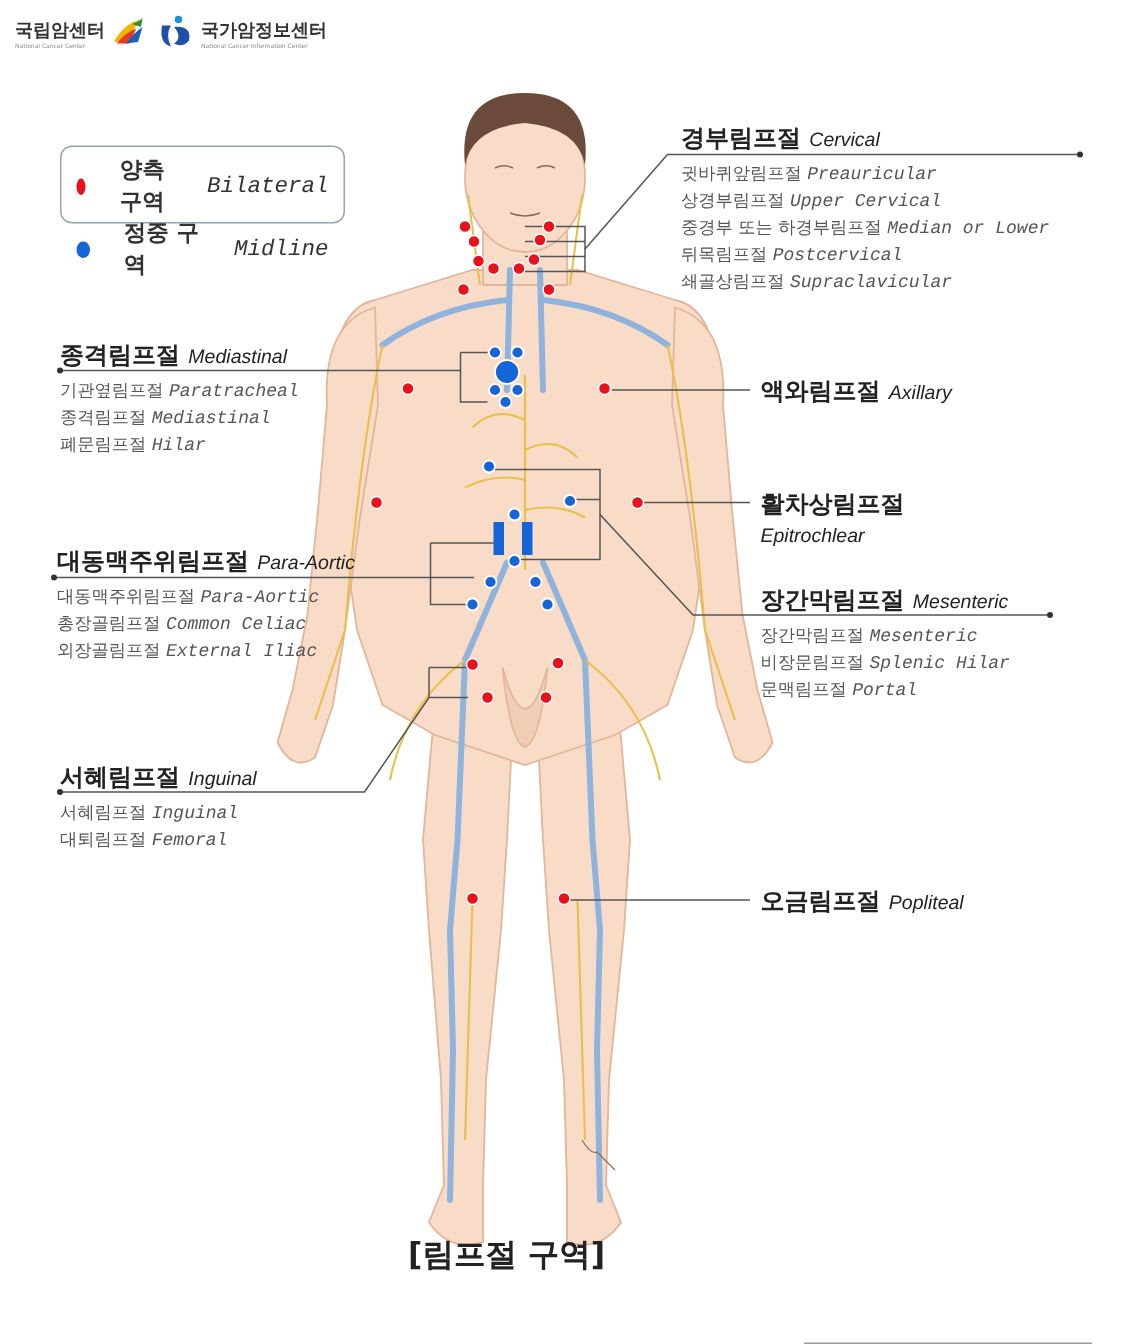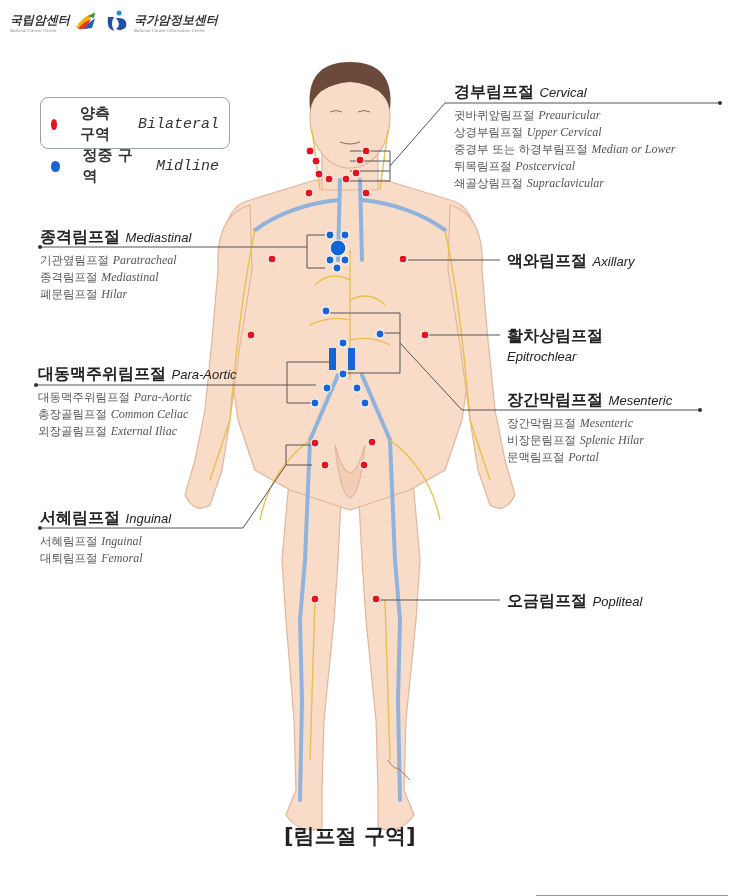--- a/index.html
+++ b/index.html
@@ -1,32 +1,32 @@
 <!DOCTYPE html>
 <html><head>
 <meta charset="utf-8">
 <style>
   html, body { margin:0; padding:0; background:#ffffff; }
   body { width:756px; height:896px; position:relative; overflow:hidden;
          font-family:"DejaVu Sans", "Liberation Sans", sans-serif; color:#222; }
   .abs { position:absolute; }
   .logo-bar { left:10px; top:6px; height:30px; display:flex; align-items:center; gap:8px; }
-  .logo { display:flex; align-items:center; gap:4px;font-style:italic; }
+  .logo { display:flex; align-items:center; gap:4px; }
   .logo-text { font-size:12px; font-weight:bold; color:#333; line-height:13px; }
   .logo-sub { font-size:4px; color:#888; display:block; line-height:5px; }
   .legend { left:40px; top:97px; width:190px; height:52px; border:1.5px solid #9aa4ad;
             border-radius:8px; background:#fff; padding:5px 10px; box-sizing:border-box; }
   .legend-row { display:flex; align-items:center; gap:23px; font-size:15px; line-height:21px; font-weight:bold; color:#333; }
   .legend-row i { font-weight:normal; font-style:italic; font-family:Liberation Mono, monospace; color:#333; }
   .dot { width:11px; height:11px; border-radius:50%; display:inline-block; }
   .group-title { font-size:16px; font-weight:bold; color:#222; white-space:nowrap; line-height:20px; }
   .group-title i { font-weight:normal; font-style:italic; font-size:13px; font-family:"Liberation Sans", sans-serif; }
   .sub { font-size:11.5px; color:#555; white-space:nowrap; line-height:17px; }
-  .sub i { font-style:italic; font-family:Liberation Serif, serif; font-size:12px; color:#555;margin-top:24px; }
-  .caption { left:272px; top:822px; font-size:21px; font-weight:bold; color:#222;margin-left:12px; }
+  .sub i { font-style:italic; font-family:Liberation Mono, monospace; font-size:12px; color:#555;margin-top:24px; }
+  .caption { left:272px; top:822px; font-size:21px; font-weight:bold; color:#222; }
   .credit { left:536px; top:866px; background:#9b9b9b; color:#fff; font-size:12px; font-weight:bold;
             padding:3px 8px;margin-top:29px; }
   svg.figure { position:absolute; left:0; top:0; }
 </style>
 </head>
 <body>
 
 <div class="abs logo-bar">
   <div class="logo">
     <div>

